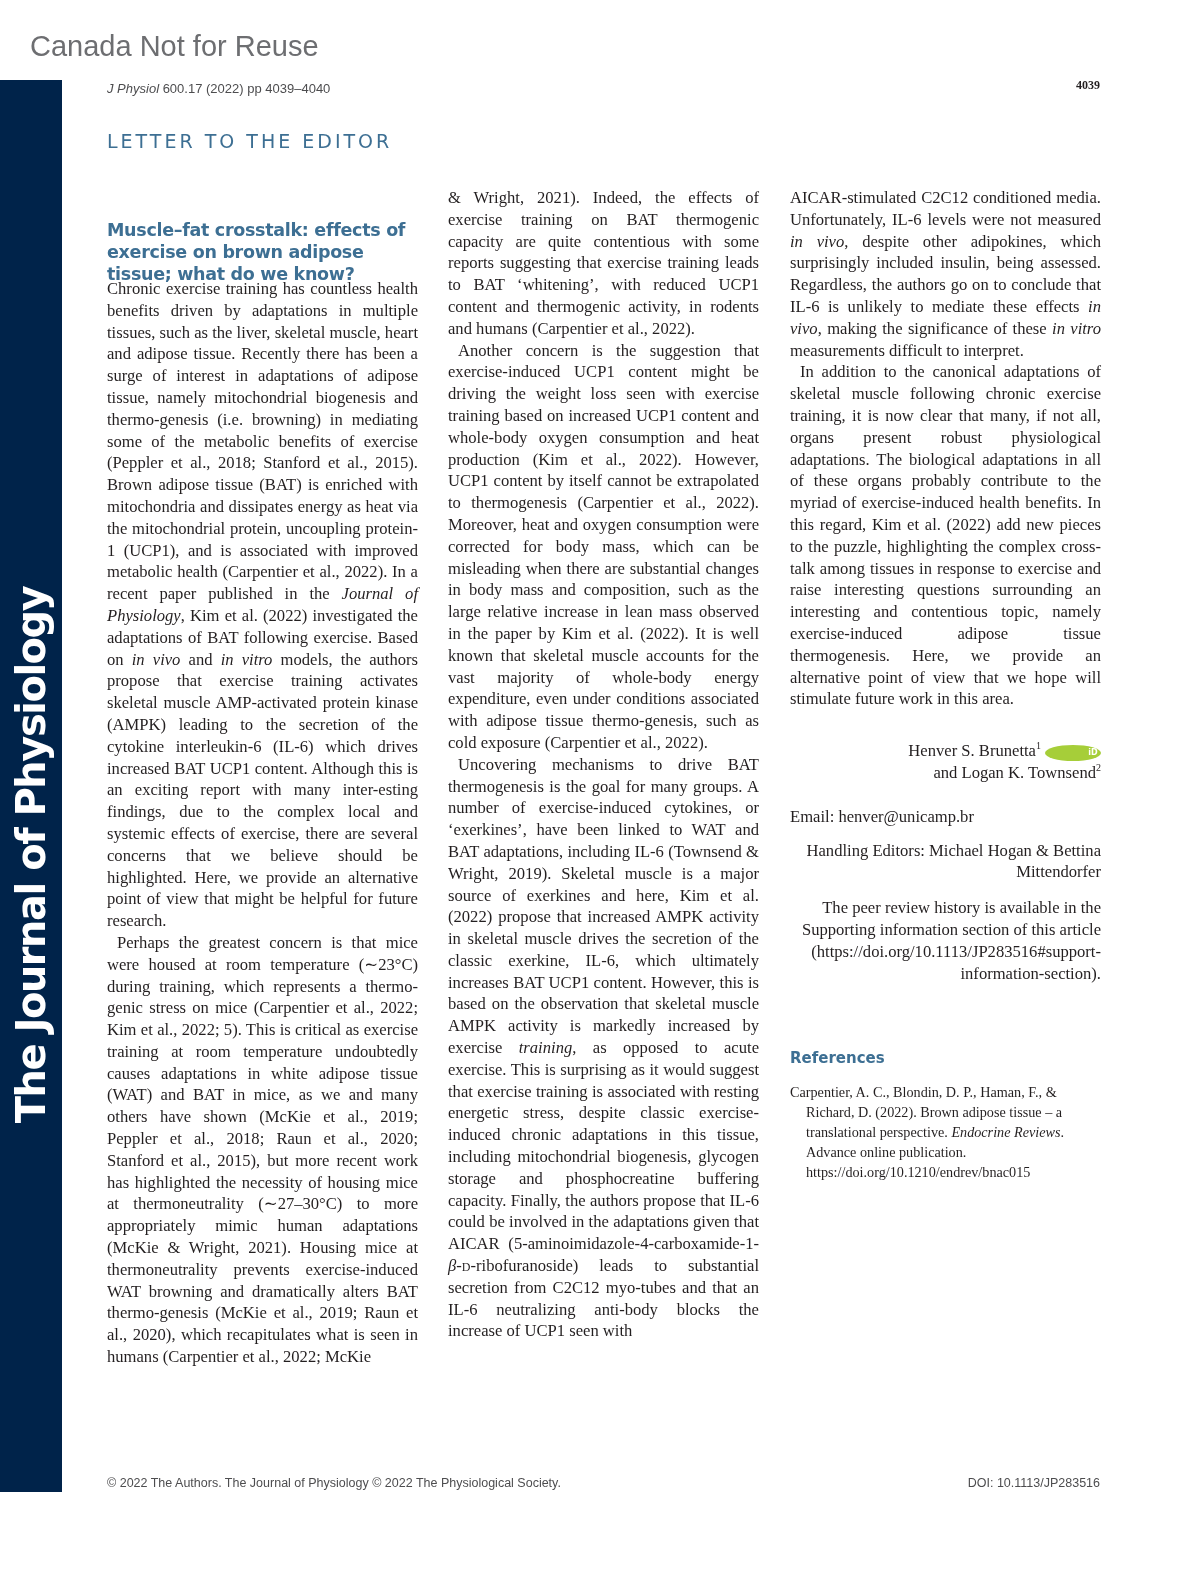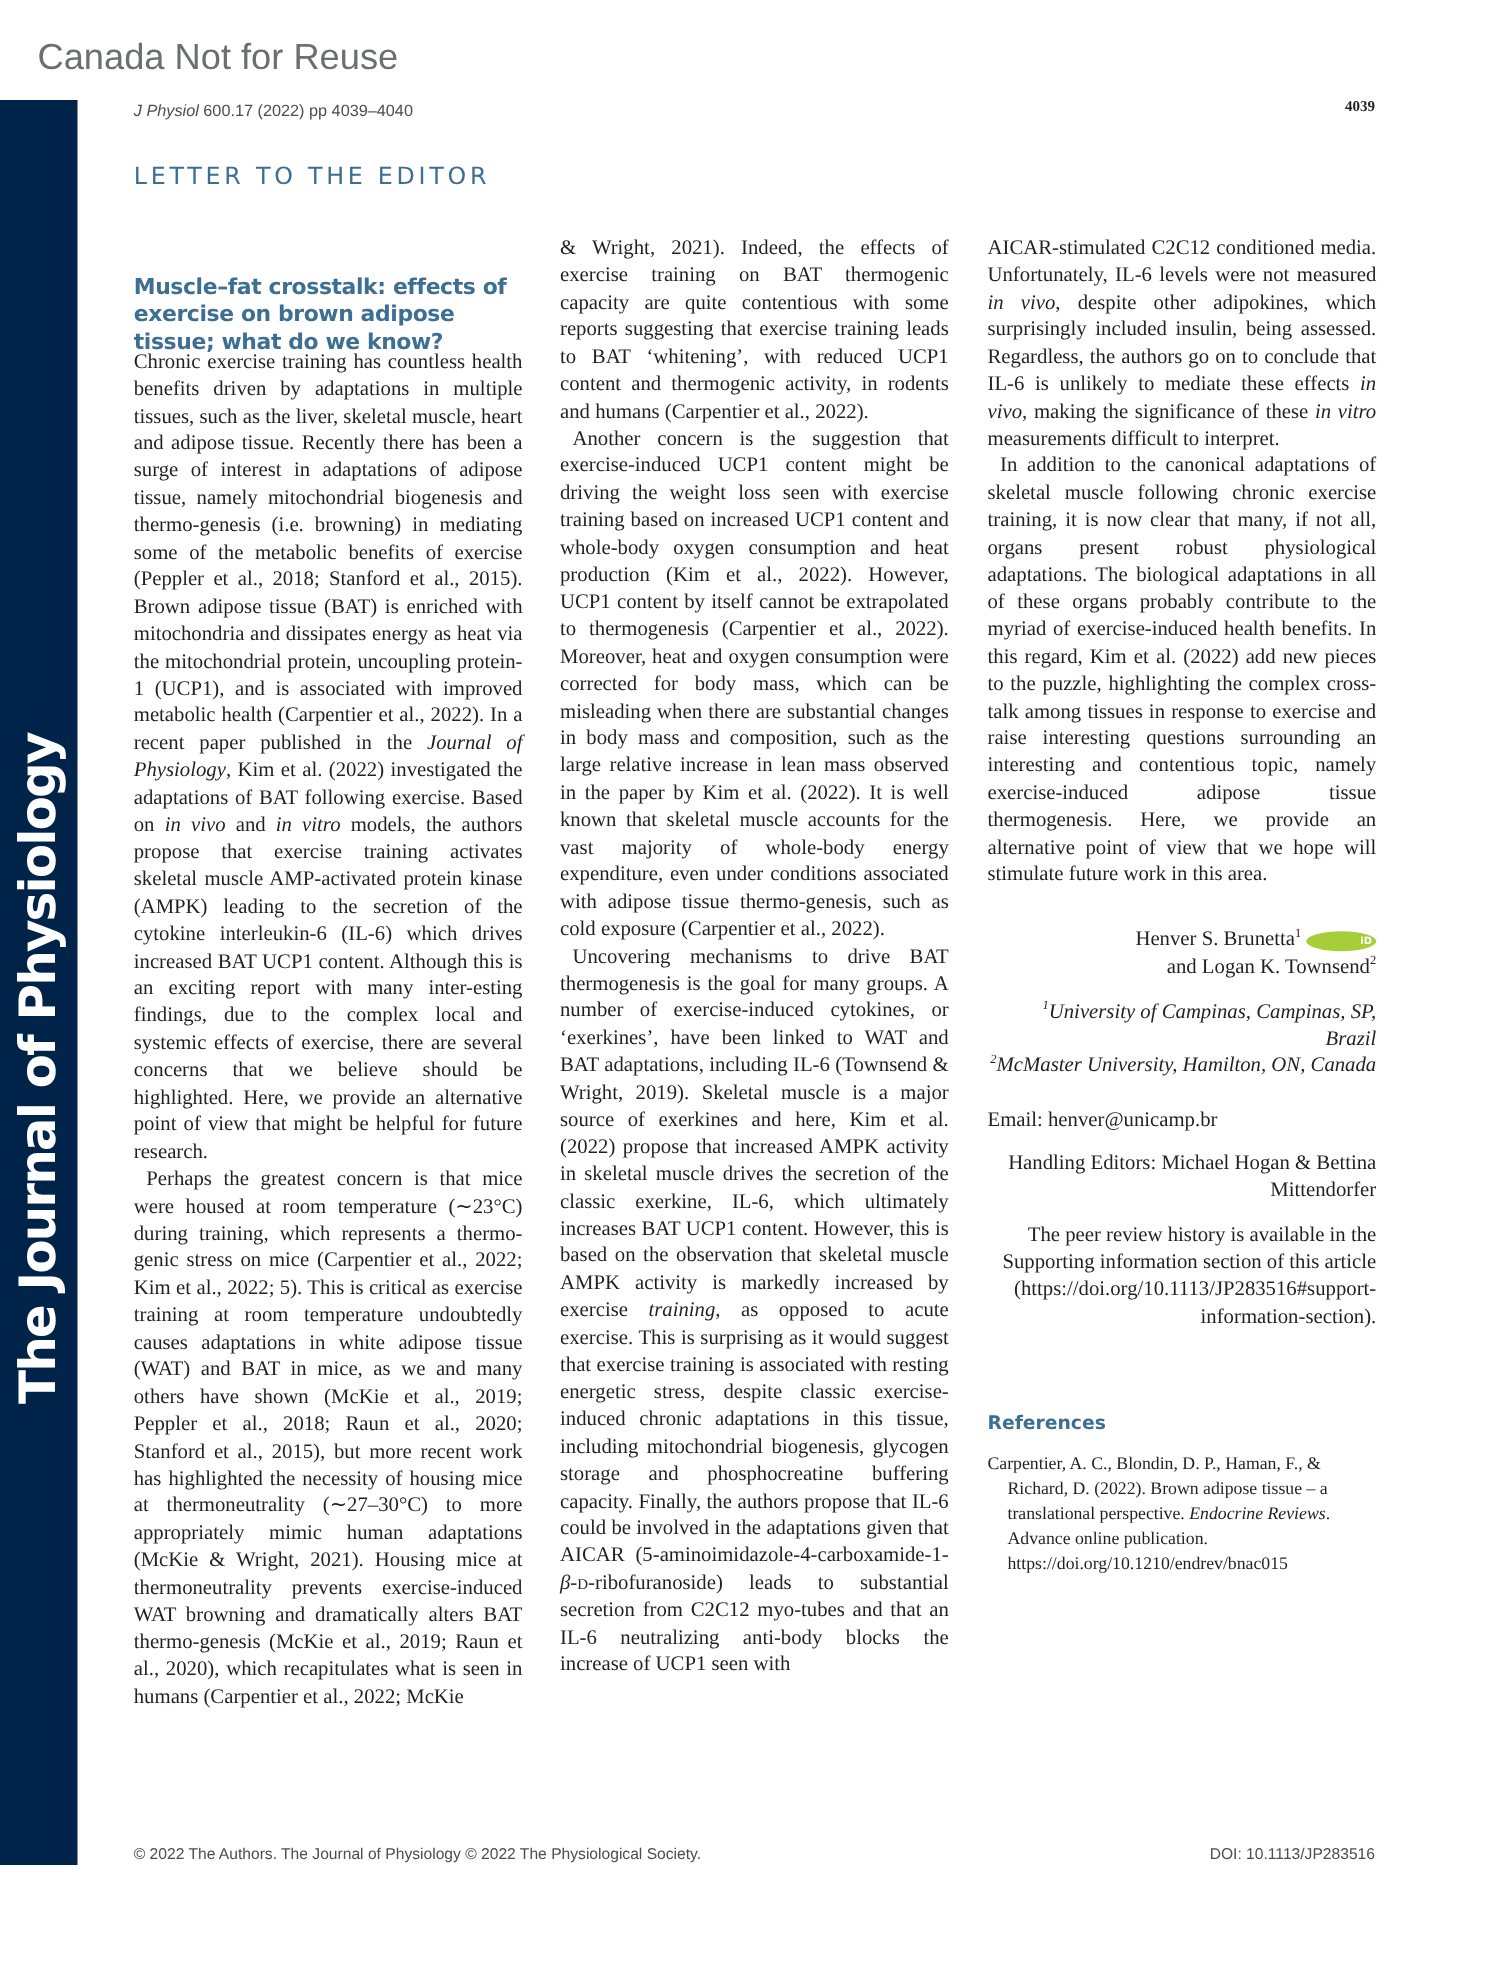--- a/index.html
+++ b/index.html
@@ -62,24 +62,20 @@
 </div>
 
 <div class="col col3">
   <p><span>AICAR-stimulated C2C12 conditioned media. Unfortunately, IL-6 levels were not measured </span><i>in vivo</i><span>, despite other adipokines, which surprisingly included insulin, being assessed. Regardless, the authors go on to conclude that IL-6 is unlikely to mediate these effects </span><i>in vivo</i><span>, making the significance of these </span><i>in vitro</i><span> measurements difficult to interpret.</span></p>
   <p class="indent">In addition to the canonical adaptations of skeletal muscle following chronic exercise training, it is now clear that many, if not all, organs present robust physiological adaptations. The biological adaptations in all of these organs probably contribute to the myriad of exercise-induced health benefits. In this regard, Kim et al. (2022) add new pieces to the puzzle, highlighting the complex cross-talk among tissues in response to exercise and raise interesting questions surrounding an interesting and contentious topic, namely exercise-induced adipose tissue thermogenesis. Here, we provide an alternative point of view that we hope will stimulate future work in this area.</p>
 
   <div class="authors">
     <div><span>Henver S. Brunetta</span><sup>1</sup><span class="orcid">iD</span></div>
     <div><span>and Logan K. Townsend</span><sup>2</sup></div>
   </div>
-  <div class="affils">
-    <div><sup>1</sup><span>University of Campinas, Campinas, SP, Brazil</span></div>
-    <div><sup>2</sup><span>McMaster University, Hamilton, ON, Canada</span></div>
-  </div>
   <div class="email">Email: henver@unicamp.br</div>
   <div class="editors">Handling Editors: Michael Hogan &amp; Bettina Mittendorfer</div>
   <div class="peer">The peer review history is available in the Supporting information section of this article (https://doi.org/10.1113/JP283516#support-information-section).</div>
 
   <div class="refs-heading">References</div>
   <div class="ref"><span>Carpentier, A. C., Blondin, D. P., Haman, F., &amp; Richard, D. (2022). Brown adipose tissue – a translational perspective. </span><i>Endocrine Reviews</i><span>. Advance online publication. https://doi.org/10.1210/endrev/bnac015</span></div>
 </div>
 
 <div class="footer-left">© 2022 The Authors. The Journal of Physiology © 2022 The Physiological Society.</div>
 <div class="footer-right">DOI: 10.1113/JP283516</div>

